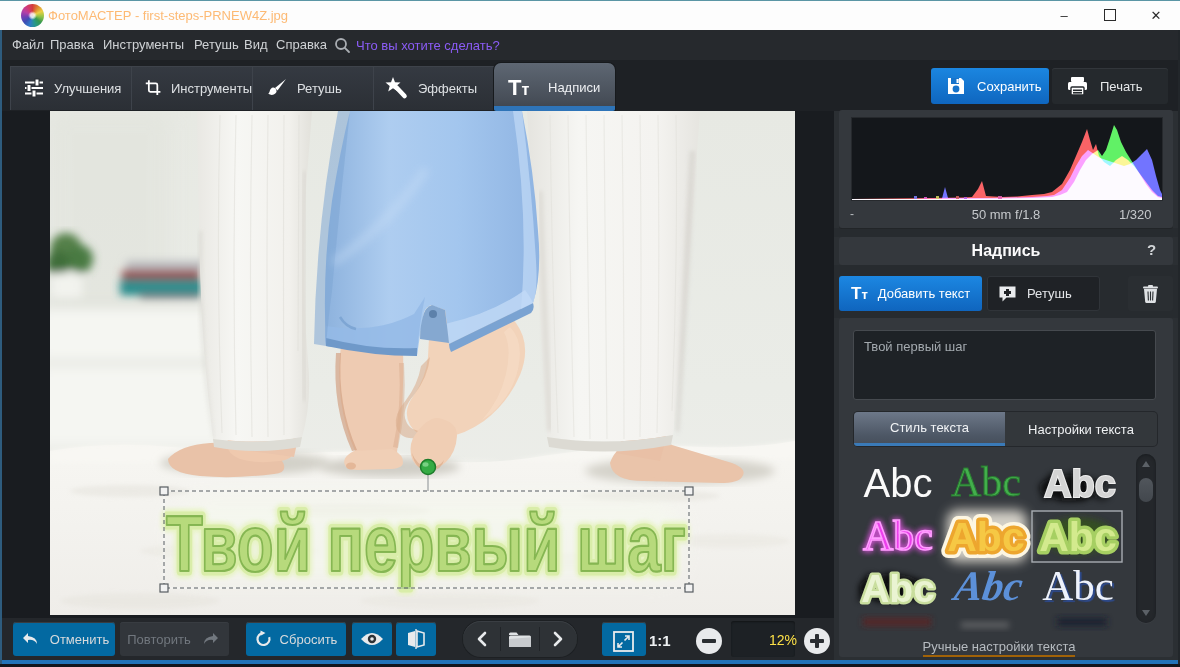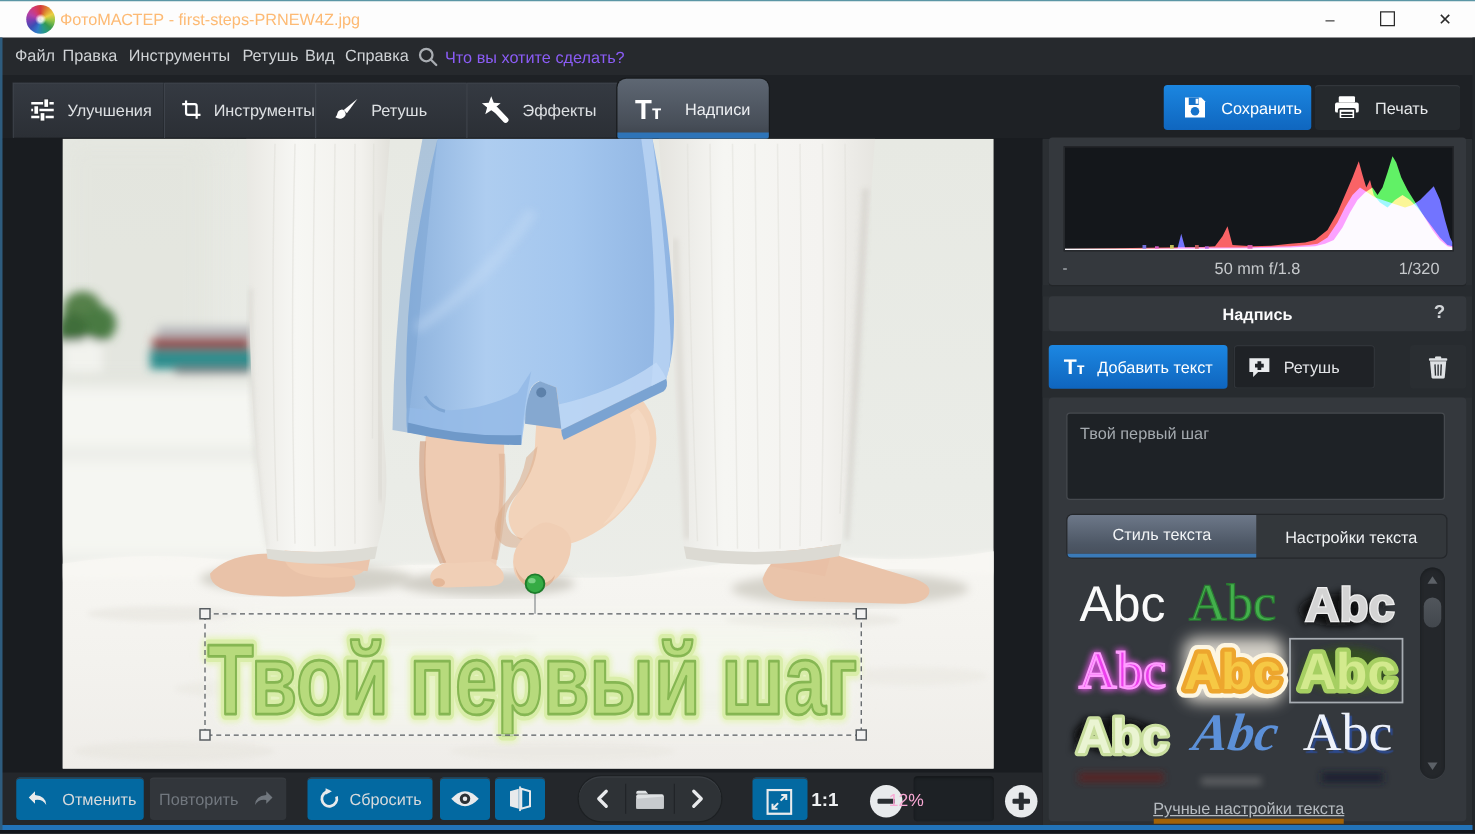--- a/index.html
+++ b/index.html
@@ -315,21 +315,21 @@
   <rect x="84" y="78" width="3" height="3" fill="#d0d060"></rect>
         <rect x="104" y="78" width="3" height="3" fill="#d06060"></rect>
   <rect x="112" y="79" width="3" height="2" fill="#b060e0"></rect>
         <rect x="146" y="78" width="4" height="3" fill="#e060b0"></rect>
  </g>
 </svg></div>
 <div class="abs" style="left:850px;top:207px;font-size:12px;color:#b9bdc1;">-</div>
 <div class="abs" style="left:839px;top:207px;width:334px;text-align:center;font-size:13px;color:#c6c9cc;">50 mm f/1.8</div>
 <div class="abs" style="left:1119px;top:207px;font-size:13px;color:#c6c9cc;">1/320</div>
 
-<div class="abs sect" style="top:237px;height:28px;border-radius:3px;display:flex;align-items:center;justify-content:center;color:#fbfbfc;font-size:13px;font-weight:bold;">Надпись</div>
+<div class="abs sect" style="top:237px;height:28px;border-radius:3px;display:flex;align-items:center;justify-content:center;color:#fbfbfc;font-size:16px;font-weight:bold;">Надпись</div>
 <div class="abs" style="left:1147px;top:241px;color:#d2d5d8;font-size:15px;font-weight:bold;">?</div>
 
 <div class="abs" style="left:839px;top:276px;width:143px;height:35px;border-radius:3px;background:linear-gradient(#1c87e2,#0f65be);display:flex;align-items:center;color:#fff;font-size:13px;">
  <span style="margin-left:12px;font-weight:bold;"><span style="font-size:17px;">T</span><span style="font-size:13px;">т</span></span>
  <span style="margin-left:10px;">Добавить текст</span>
   </div>
 <div class="abs" style="left:987px;top:276px;width:113px;height:35px;border-radius:3px;background:#1f2226;box-shadow:inset 0 0 0 1px #303439;display:flex;align-items:center;color:#e3e5e8;font-size:13px;">
  <svg style="margin-left:11px;" width="19" height="19" viewBox="0 0 19 19">
       <path d="M1.5 2.5 h16 v11 h-9 l-4 4 v-4 h-3 z" fill="#e9ebed"></path>
       <rect x="8" y="5" width="3" height="7" fill="#1f2226"></rect>
@@ -403,21 +403,21 @@
 
 <div class="abs" style="left:1136px;top:454px;width:20px;height:169px;border-radius:10px;background:#24272b;box-shadow:inset 0 1px 3px #191c1f,0 1px 0 #3a3e43;"></div>
 <div class="abs" style="left:1139px;top:478px;width:14px;height:24px;border-radius:7px;background:linear-gradient(#51565c,#42474d);"></div>
 <svg class="abs" style="left:1139px;top:459px;" width="14" height="10" viewBox="0 0 14 10">
     <path d="M7 2 L11 8 L3 8 Z" fill="#5c6167"></path>
   </svg>
 <svg class="abs" style="left:1139px;top:608px;" width="14" height="10" viewBox="0 0 14 10">
     <path d="M7 8 L11 2 L3 2 Z" fill="#5c6167"></path>
   </svg>
 
-<div class="abs" style="left:839px;top:639px;width:320px;text-align:center;font-size:13px;color:#b6bbc0;"><span style="border-bottom:4px solid #a16207;padding-bottom:1px;text-decoration:underline;">Ручные настройки текста</span></div>
+<div class="abs" style="left:839px;top:639px;width:320px;text-align:center;font-size:13px;color:#b6bbc0;"><span style="border-bottom:2px solid #a16207;padding-bottom:1px;">Ручные настройки текста</span></div>
 
 <div class="abs" id="bottombar"></div>
 <div class="abs bbtn" style="left:13px;width:102px;">
  <svg width="24" height="16" viewBox="0 0 24 16">
       <path d="M9 2 L4 7 L9 12 L9 9 Q15 8 18 13 Q18 6 9 5 Z" fill="#e8eaec"></path>
     </svg>
  <span style="margin-left:7px;">Отменить</span>
   </div>
 <div class="abs bbtn" style="left:120px;width:109px;background:#32363b;color:#71777e;">
  <span>Повторить</span>
@@ -463,20 +463,20 @@
 <div class="abs bbtn" style="left:602px;width:44px;"></div>
 <svg class="abs" style="left:613px;top:631px;" width="21" height="21" viewBox="0 0 21 21">
     <rect x="1" y="1" width="19" height="19" fill="none" stroke="#e9ebed" stroke-width="1.8"></rect>
     <path d="M12 5 L16 5 L16 9 M16 5 L11.5 9.5" stroke="#e9ebed" stroke-width="1.6" fill="none"></path>
     <path d="M9 16 L5 16 L5 12 M5 16 L9.5 11.5" stroke="#e9ebed" stroke-width="1.6" fill="none"></path>
   </svg>
 <div class="abs" style="left:649px;top:632px;width:38px;text-align:left;font-size:15px;font-weight:bold;color:#eef0f2;">1:1</div>
 <div class="abs" style="left:696px;top:628px;width:26px;height:26px;border-radius:50%;background:#e8eaec;"></div>
 <div class="abs" style="left:702px;top:639px;width:14px;height:4px;background:#2a2e32;border-radius:1px;"></div>
 <div class="abs" style="left:731px;top:621px;width:64px;height:36px;border-radius:3px;background:#1d2125;box-shadow:inset 0 1px 2px #121517;"></div>
-<div class="abs" style="left:711px;top:632px;width:64px;font-size:14px;color:#f9a8d4;">12%</div>
+<div class="abs" style="left:751px;top:632px;width:64px;text-align:center;font-size:14px;color:#fde047;">12%</div>
 <div class="abs" style="left:804px;top:628px;width:26px;height:26px;border-radius:50%;background:#e8eaec;"></div>
 <div class="abs" style="left:810px;top:639px;width:14px;height:4px;background:#2a2e32;border-radius:1px;"></div>
 <div class="abs" style="left:815px;top:634px;width:4px;height:14px;background:#2a2e32;border-radius:1px;"></div>
 <div class="abs" id="winborder-b1"></div>
 <div class="abs" id="winborder-b2"></div>
 <div class="abs" id="winborder-l"></div>
 <div class="abs" id="winborder-r"></div>
 
 </body></html>

